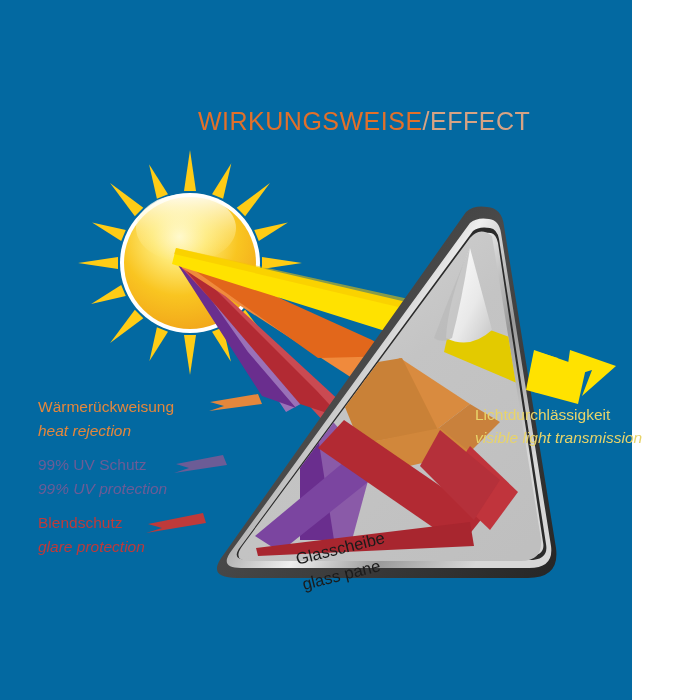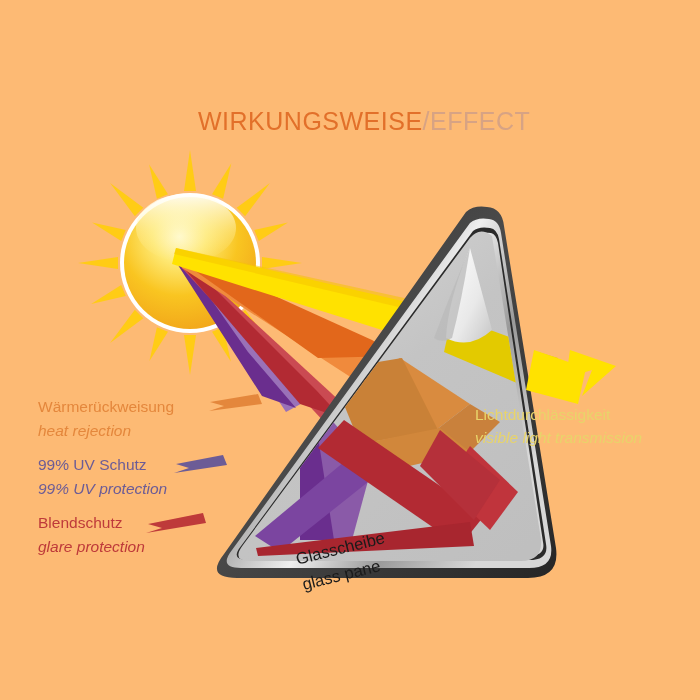--- a/index.html
+++ b/index.html
@@ -8,23 +8,23 @@
     background: #ffffff;
   }
   body {
     width: 700px;
     height: 700px;
     overflow: hidden;
     font-family: "Liberation Sans", sans-serif;
   }
   #stage {
     position: relative;
-    width: 700px;
+    width: 632px;
     height: 700px;
-    background: #fdba74;
+    background: #0369a1;
   }
   #diagram {
     position: absolute;
     inset: 0;
     width: 700px;
     height: 700px;
     display: block;
   }
   .t-title-de {
     font-family: "Liberation Sans", sans-serif;

